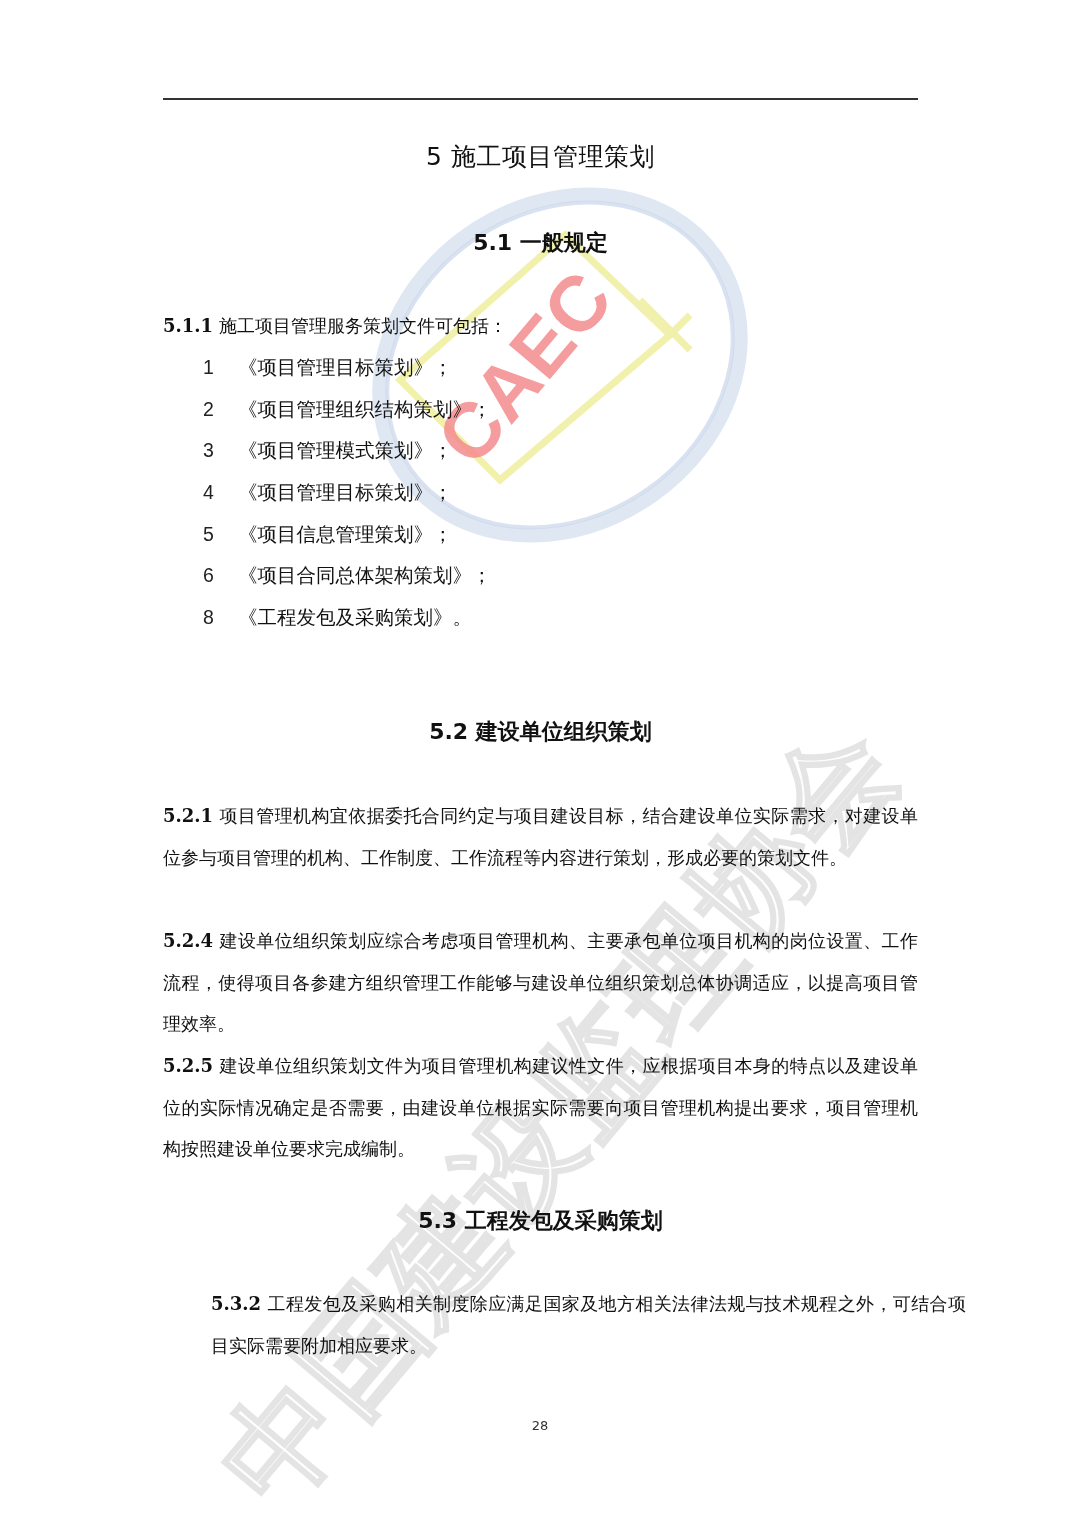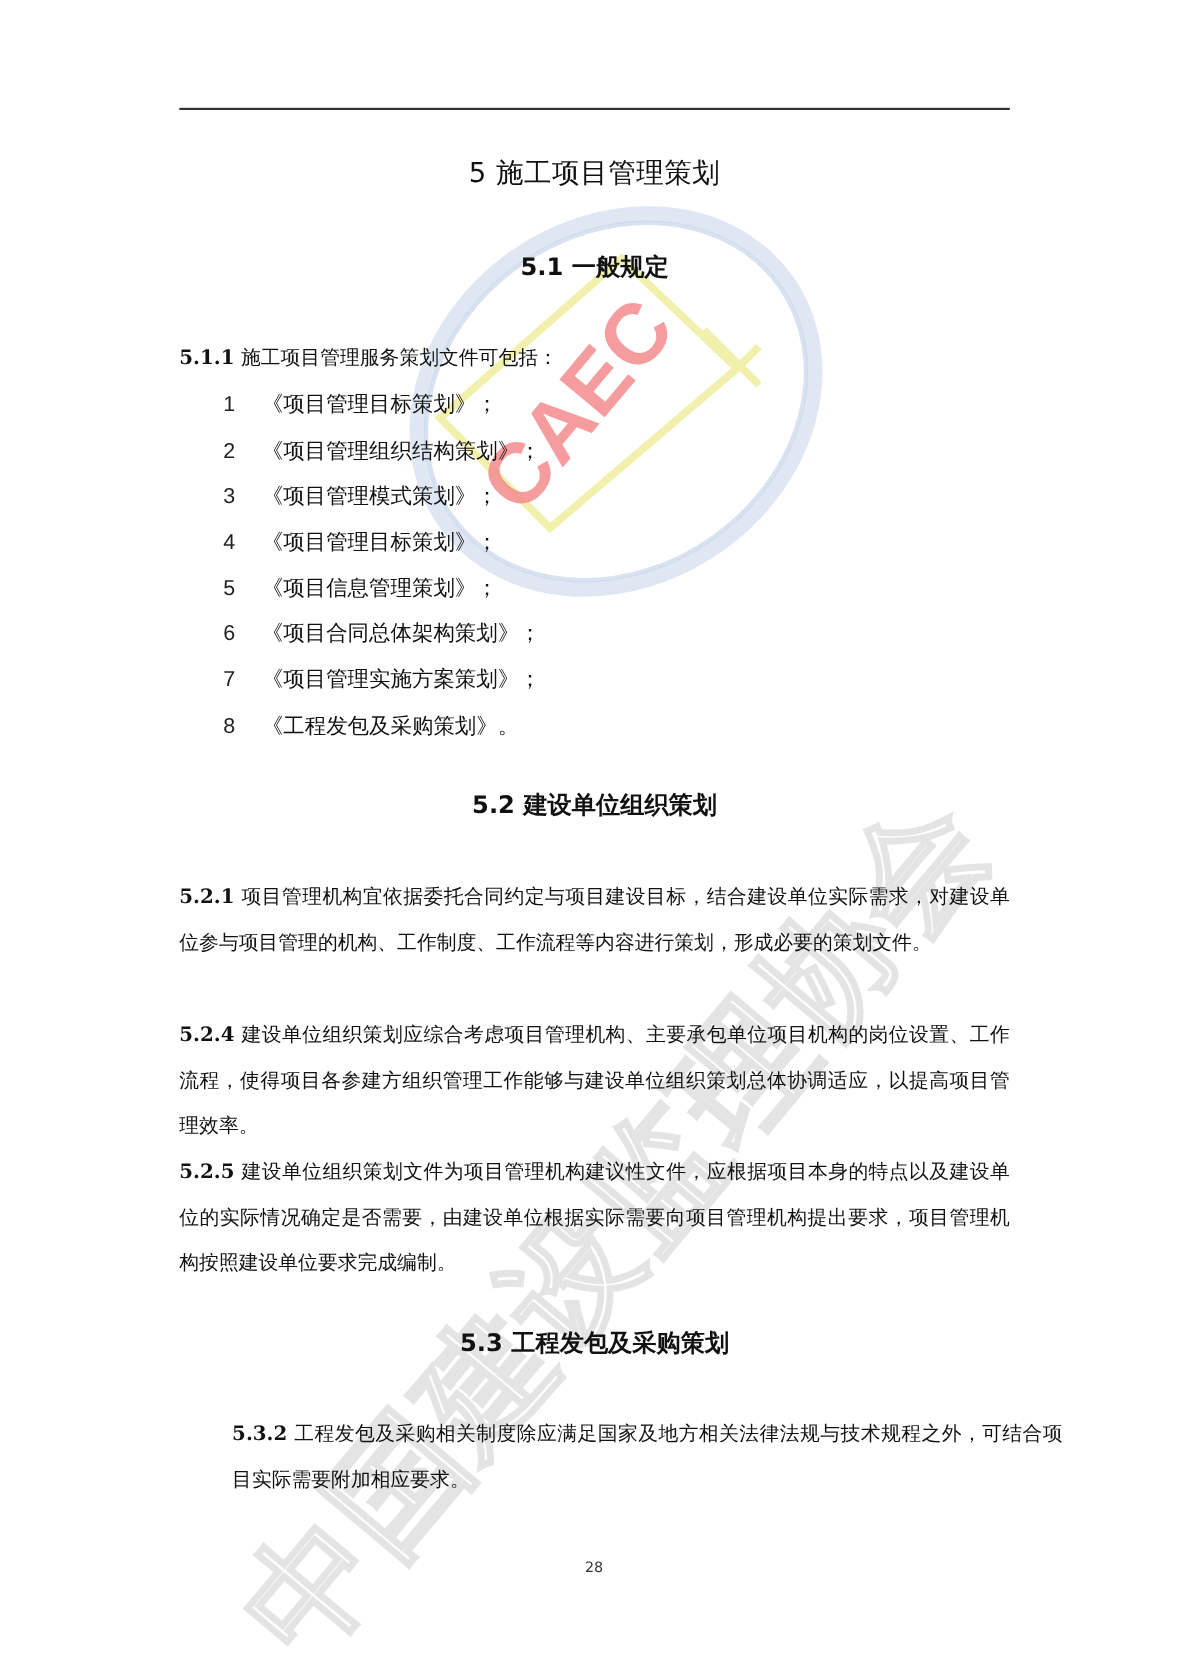--- a/index.html
+++ b/index.html
@@ -57,21 +57,20 @@
       <span class="clause-num">5.1.1</span><span>施工项目管理服务策划文件可包括：</span>
     </div>
 
     <div class="list">
       <div class="list-item"><span class="list-num">1</span><span>《项目管理目标策划》；</span></div>
       <div class="list-item"><span class="list-num">2</span><span>《项目管理组织结构策划》；</span></div>
       <div class="list-item"><span class="list-num">3</span><span>《项目管理模式策划》；</span></div>
       <div class="list-item"><span class="list-num">4</span><span>《项目管理目标策划》；</span></div>
       <div class="list-item"><span class="list-num">5</span><span>《项目信息管理策划》；</span></div>
       <div class="list-item"><span class="list-num">6</span><span>《项目合同总体架构策划》；</span></div>
-      <div class="list-item"><span class="list-num">7</span><span>《项目管理实施方案策划》；</span></div>
       <div class="list-item"><span class="list-num">8</span><span>《工程发包及采购策划》。</span></div>
     </div>
 
     <div class="h2" style="top:717px;">5.2  建设单位组织策划</div>
 
     <div class="para" style="top:795px;">
       <span class="clause-num">5.2.1</span><span>项目管理机构宜依据委托合同约定与项目建设目标，结合建设单位实际需求，对建设单位参与项目管理的机构、工作制度、工作流程等内容进行策划，形成必要的策划文件。</span>
     </div>
 
     <div class="para" style="top:920px;">

